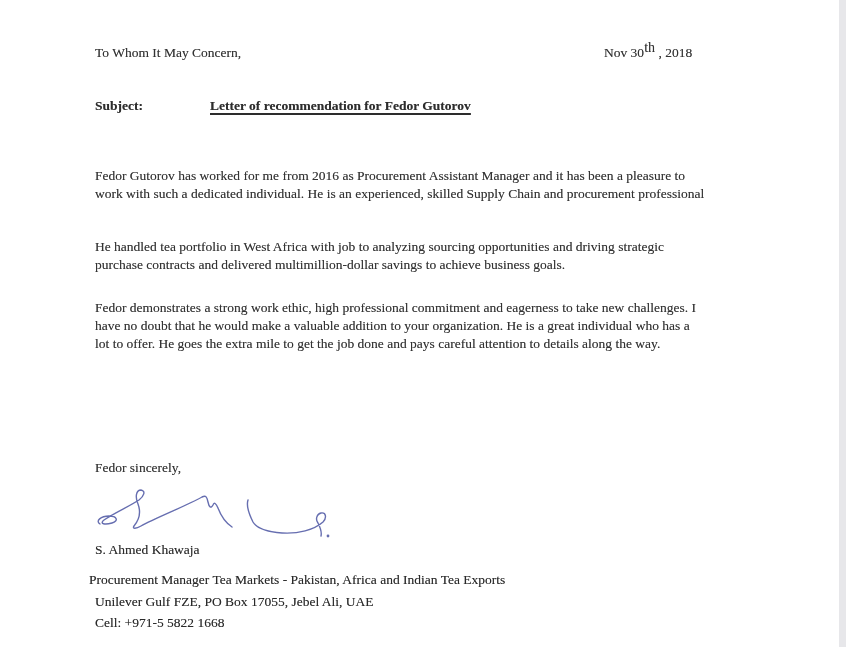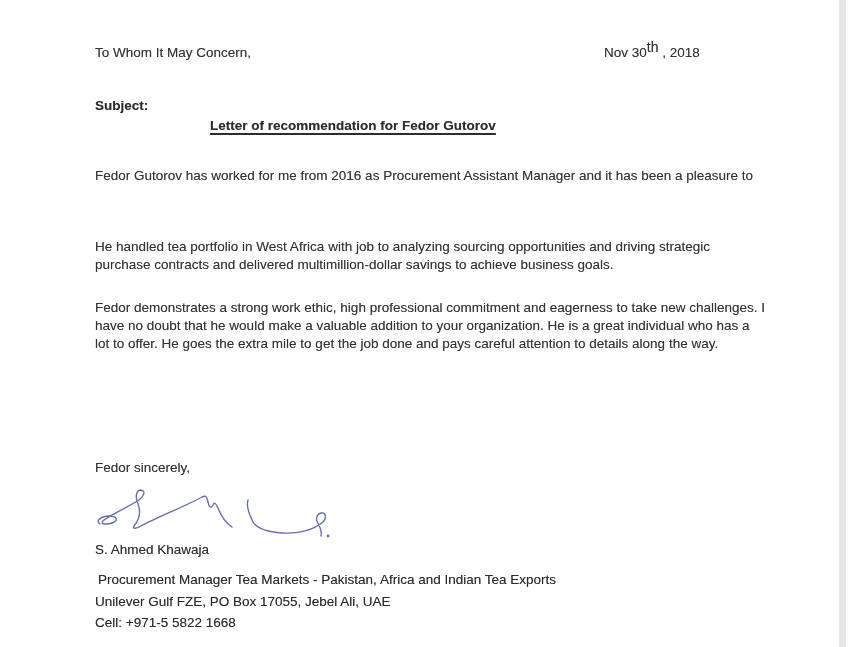--- a/index.html
+++ b/index.html
@@ -2,21 +2,21 @@
 <html><head>
 <meta charset="utf-8">
 <style>
   * { margin: 0; padding: 0; box-sizing: border-box; }
   html, body { width: 862px; height: 647px; background: #ffffff; overflow: hidden; }
   .stage {
     position: relative;
     width: 862px;
     height: 647px;
     background: #ffffff;
-    font-family: Liberation Sans, sans-serif;
+    font-family: Liberation Serif, serif;
     color: #303030;
   }
   .page-edge {
     position: absolute;
     left: 839px;
     top: 0;
     width: 7px;
     height: 647px;
     background: #e7e7ea;
   }
@@ -34,38 +34,37 @@
   .subject-row { left: 95px; top: 97px; font-weight: 700; color: #2d2d2d; }
   .subject-title {
     position: absolute;
     left: 115px; 
     top: 0;
     font-weight: 700;
     text-decoration: underline;
     text-underline-offset: 3px;
     text-decoration-thickness: 1.5px;
     white-space: nowrap;
-    margin-top: 20px;
   }
   .para { position: absolute; left: 95px; }
   .para .line { height: 18px; white-space: nowrap; }
   .p1 { top: 135px; margin-top: 32px; }
   .p2 { top: 238px; }
   .p3 { top: 299px; }
   .p4 { top: 388px; }
   .closing { left: 95px; top: 459px; }
   .signature-wrap {
     position: absolute;
     left: 86px;
     top: 482px;
     width: 248px;
     height: 56px;
   }
   .signer-name    { left: 95px; top: 541px; color: #2c2c2c; }
-  .signer-title   { left: 98px; top: 571px; color: #2a2a2a; }
+  .signer-title   { left: 89px; top: 571px; color: #2a2a2a; }
   .signer-company { left: 95px; top: 593px; color: #2a2a2a; }
   .signer-phone   { left: 95px; top: 614px; color: #2a2a2a; }
 </style>
 </head>
 <body>
 
 <div class="stage">
 
   <div class="page-edge"></div>
 
@@ -73,20 +72,21 @@
 
   <div class="txt date"><span>Nov 30</span><sup>th</sup><span> , 2018</span></div>
 
   <div class="txt subject-row">
     <span>Subject:</span>
     <span class="subject-title">Letter of recommendation for Fedor Gutorov</span>
   </div>
 
   <div class="txt para p1">
     <div class="line">Fedor Gutorov has worked for me from 2016 as Procurement Assistant Manager and it has been a pleasure to</div>
+    <div class="line">work with such a dedicated individual. He is an experienced, skilled Supply Chain and procurement professional</div>
   </div>
 
   <div class="txt para p3">
     <div class="line">Fedor demonstrates a strong work ethic, high professional commitment and eagerness to take new challenges. I</div>
     <div class="line">have no doubt that he would make a valuable addition to your organization. He is a great individual who has a</div>
     <div class="line">lot to offer. He goes the extra mile to get the job done and pays careful attention to details along the way.</div>
   </div>
 
   <div class="txt para p2">
     <div class="line">He handled tea portfolio in West Africa with job to analyzing sourcing opportunities and driving strategic</div>

